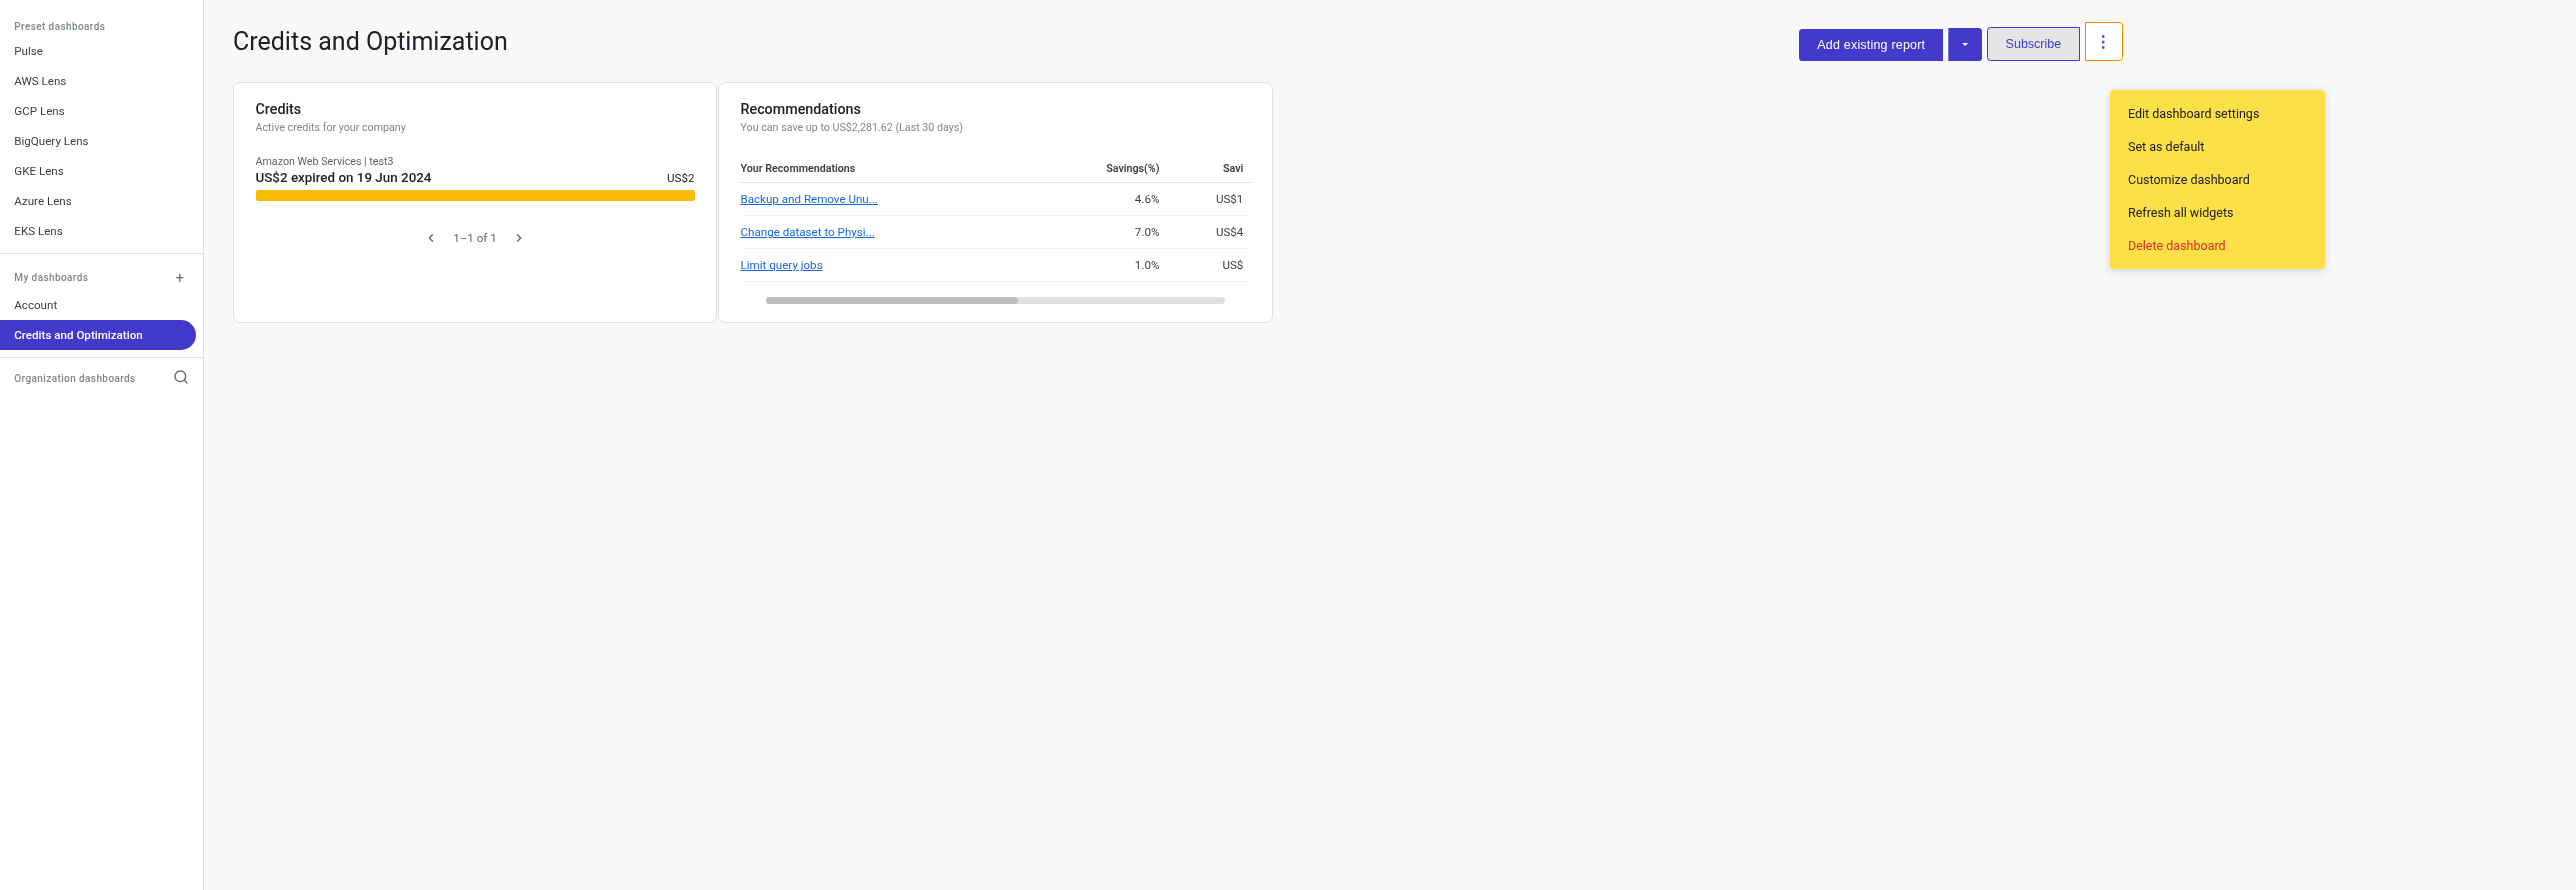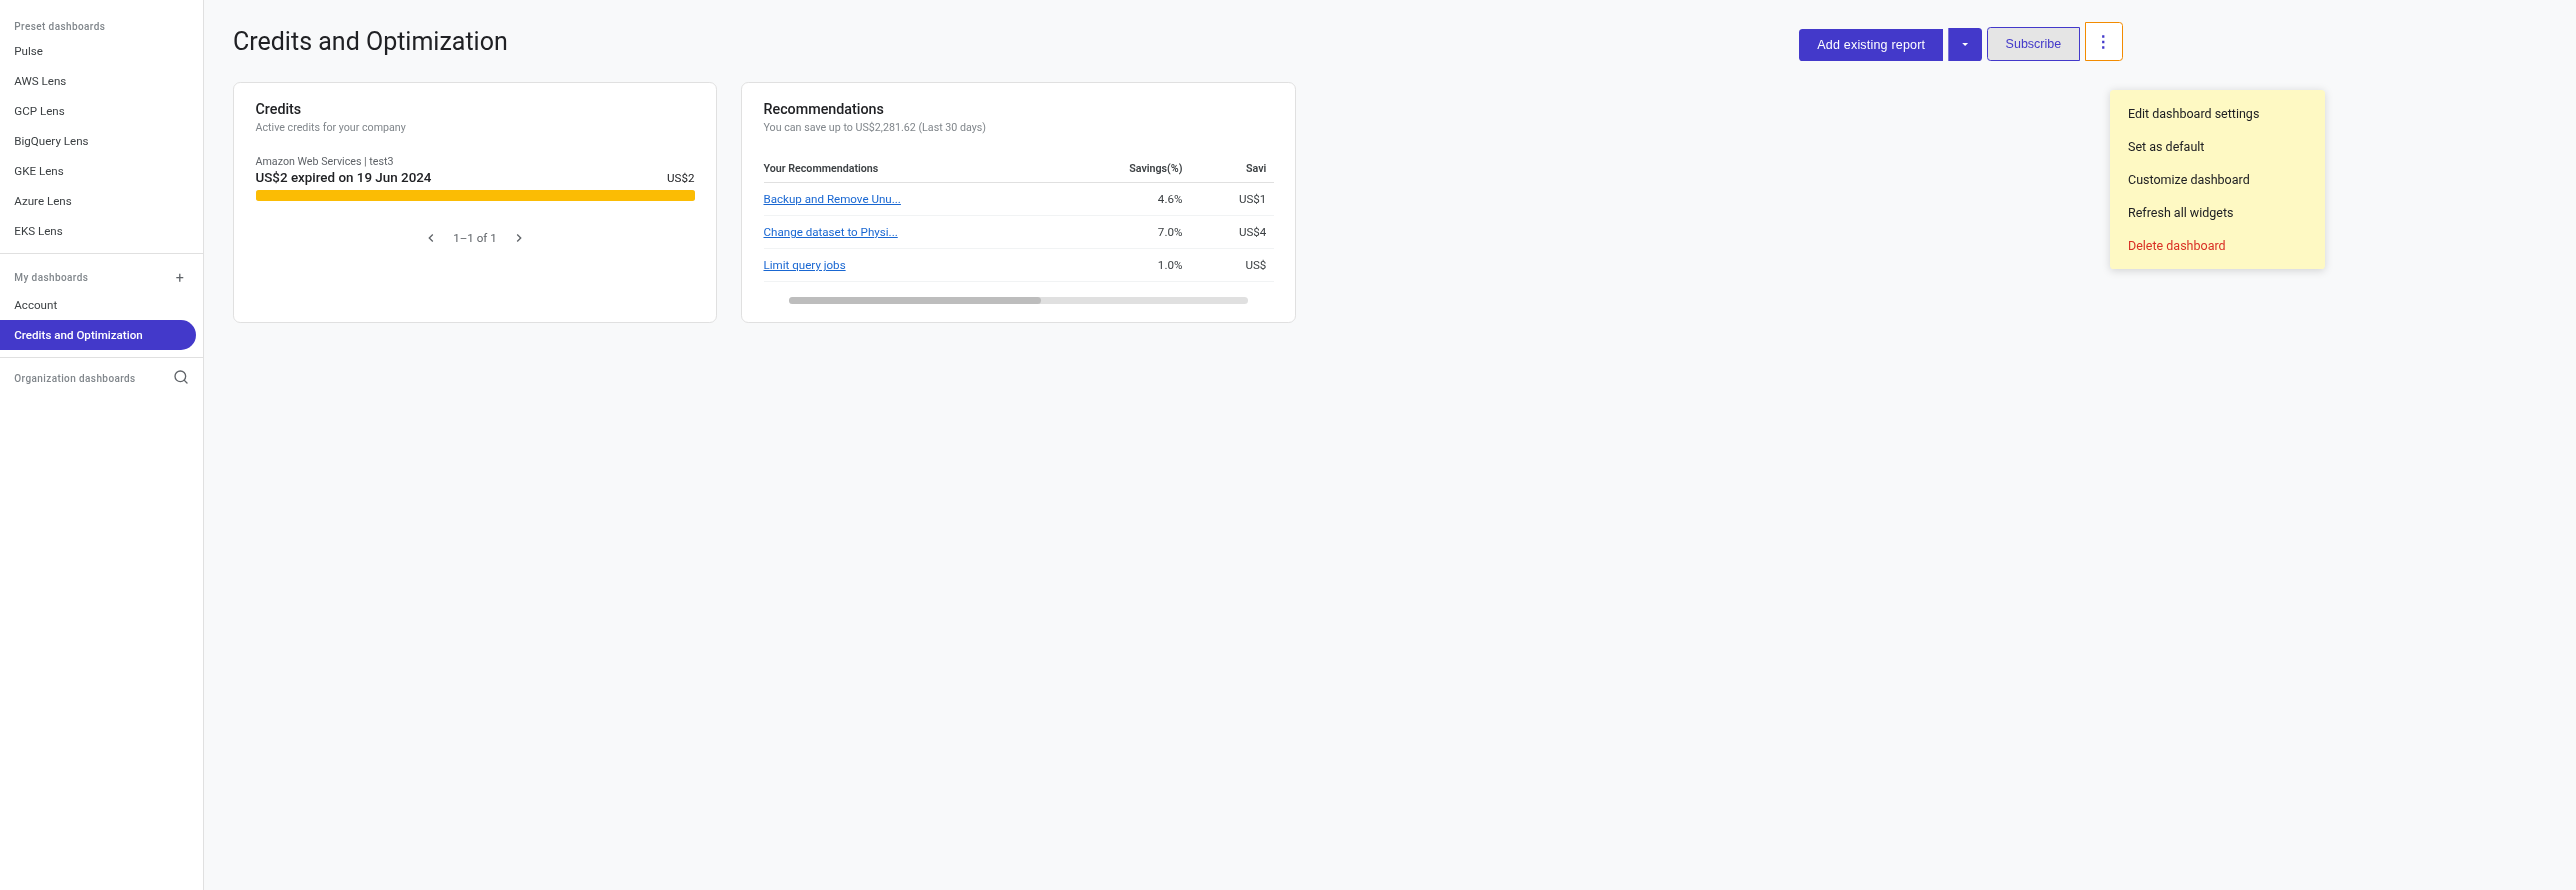--- a/index.html
+++ b/index.html
@@ -126,21 +126,21 @@
       padding: 9px 9px;
       cursor: pointer;
       display: flex; align-items: center;
       font-size: 16px;
       font-weight: bold;
     }
 
     
     .cards-row {
       display: flex;
-      gap: 24px;
+      gap: 1px;
     }
     .card {
       background: #fff;
       border: 0.9px solid #e0e0e0;
       border-radius: 7.2px;
       padding: 18px 21.5px;
       flex: 1;
       min-width: 0;
     }
 
@@ -206,21 +206,21 @@
       background: #bdbdbd;
       border-radius: 3.6px;
       width: 55%;
     }
 
     
     .dropdown-menu {
       position: fixed;
       top: 90px;
       right: 251px;
-      background: #fef9c3;
+      background: #fde047;
       border-radius: 3.6px;
       box-shadow: 0 1.8px 9px rgba(0,0,0,0.15);
       min-width: 215px;
       z-index: 1000;
       padding: 7.2px 0;
     }
     .dropdown-item {
       padding: 9px 18px;
       font-size: 12.5px;
       color: #202124;

